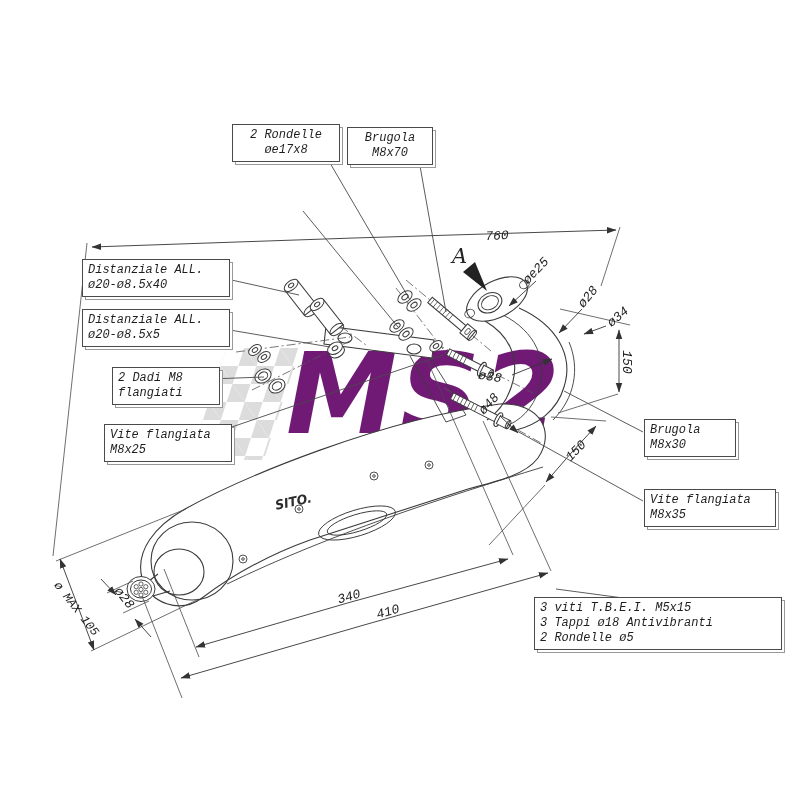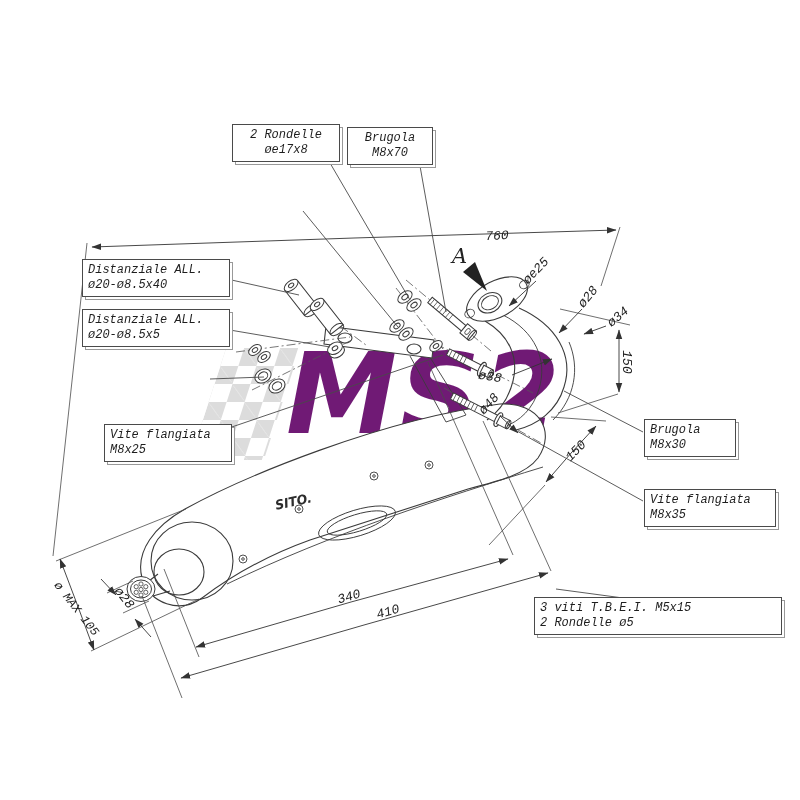--- a/index.html
+++ b/index.html
@@ -278,31 +278,36 @@
     <span class="ln">M8x70</span>
   </div>
   <div class="callout" style="left:82px;top:259px;width:136px;">
     <span class="ln">Distanziale ALL.</span>
     <span class="ln">ø20-ø8.5x40</span>
   </div>
   <div class="callout" style="left:82px;top:309px;width:136px;">
     <span class="ln">Distanziale ALL.</span>
     <span class="ln">ø20-ø8.5x5</span>
   </div>
+  <div class="callout" style="left:112px;top:367px;width:96px;">
+    <span class="ln">2 Dadi M8</span>
+    <span class="ln">flangiati</span>
+  </div>
   <div class="callout" style="left:104px;top:424px;width:116px;">
     <span class="ln">Vite flangiata</span>
     <span class="ln">M8x25</span>
   </div>
   <div class="callout" style="left:644px;top:419px;width:80px;">
     <span class="ln">Brugola</span>
     <span class="ln">M8x30</span>
   </div>
   <div class="callout" style="left:644px;top:489px;width:120px;">
     <span class="ln">Vite flangiata</span>
     <span class="ln">M8x35</span>
   </div>
 
   <div class="callout" style="left:534px;top:597px;width:236px;">
     <span class="ln">3 viti T.B.E.I. M5x15</span>
+    <span class="ln">3 Tappi ø18 Antivibranti</span>
     <span class="ln">2 Rondelle ø5</span>
   </div>
 
 </div>
 
 </body></html>

